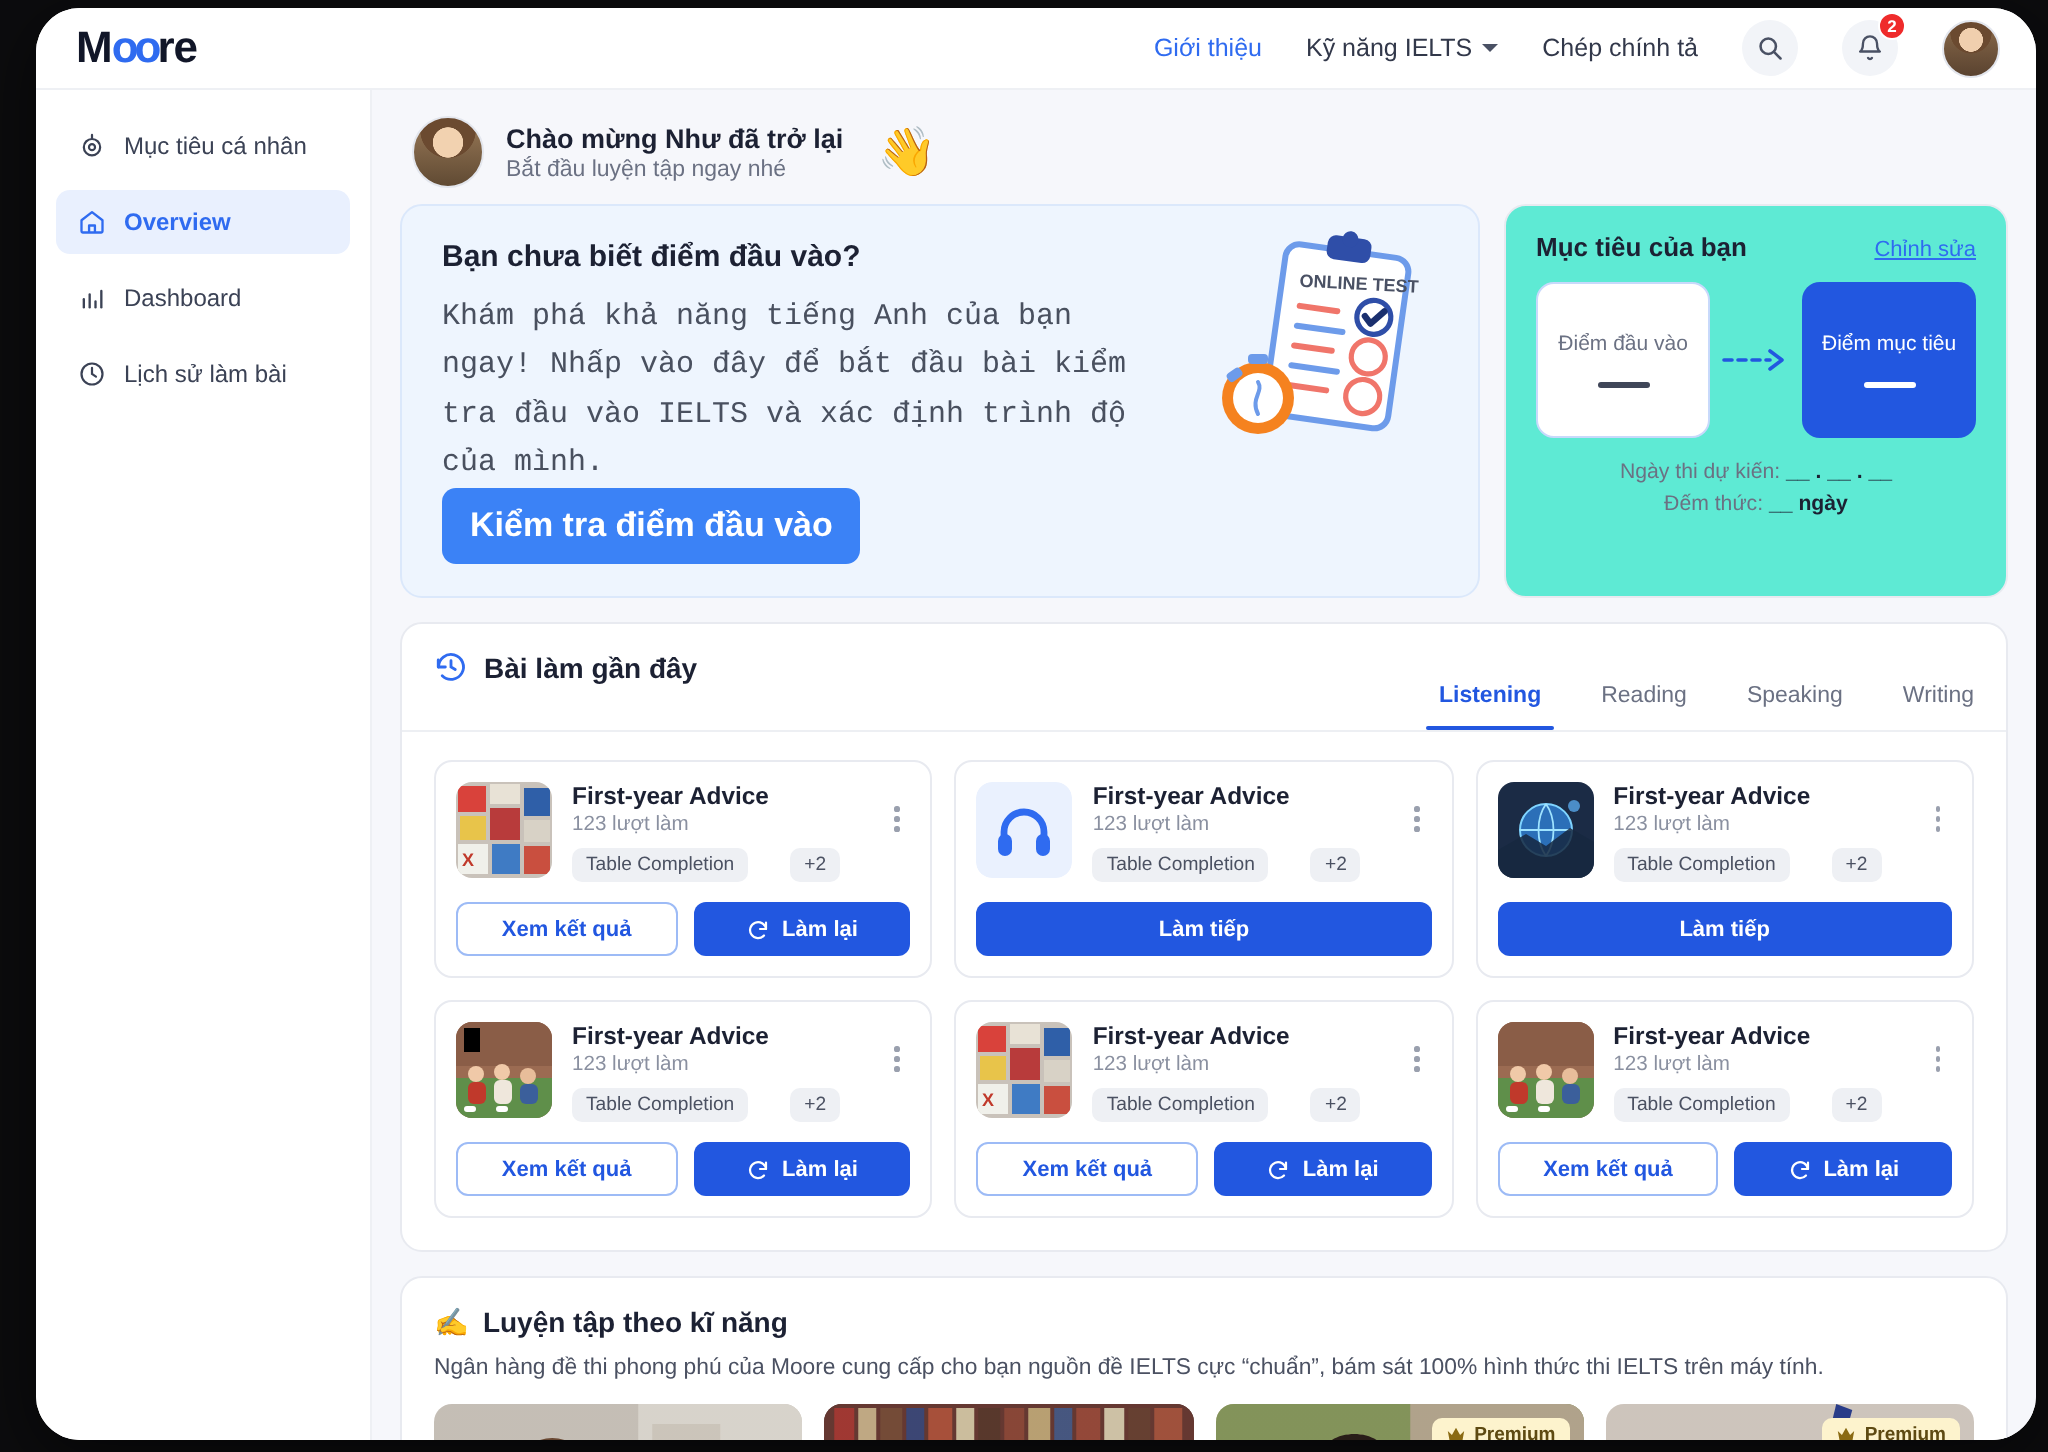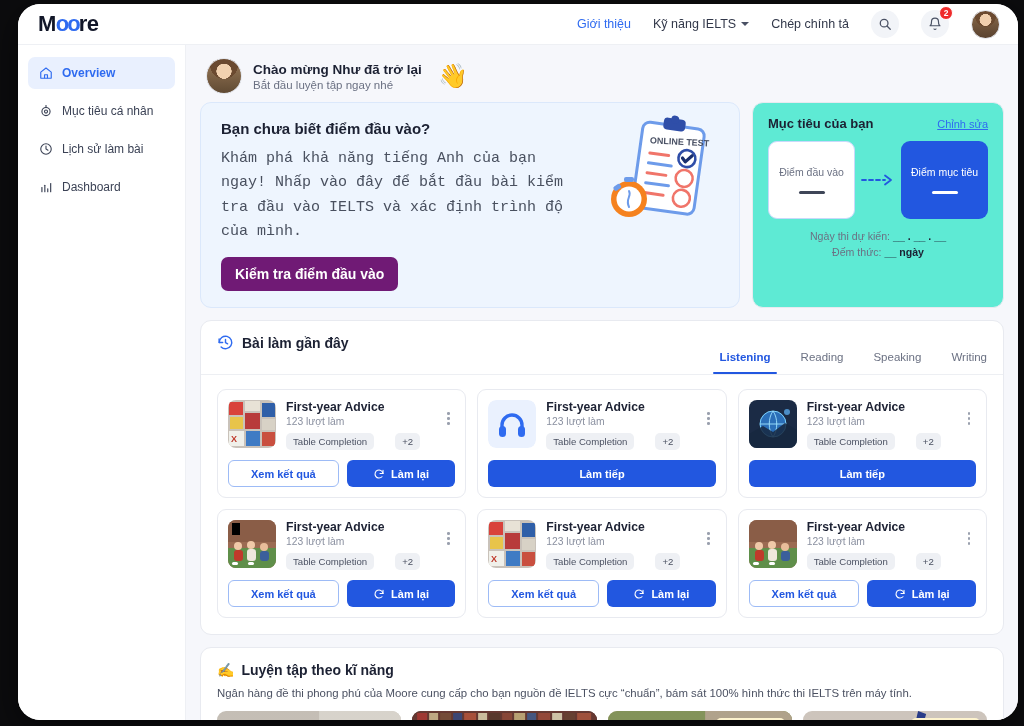--- a/index.html
+++ b/index.html
@@ -83,22 +83,22 @@
   
   .top-row { display: flex; gap: 12px; align-items: stretch; }
   .banner {
     flex: 1; background: #eef5fe; border: 1px solid #dbe8fb; border-radius: 11px;
     padding: 17px 20px 16px 20px; position: relative; overflow: hidden; min-height: 136px;
   }
   .banner h2 { font-size: 15px; font-weight: 700; color: #1c2133; }
   .banner p { font-size: 15px; color: #49505f; line-height: 1.62; margin-top: 10px; max-width: 355px; font-family: Liberation Mono, monospace; }
   .btn-primary {
     display: inline-flex; align-items: center; justify-content: center; gap: 6px;
-    background: #701a75; color: #fff; font-size: 14px; font-weight: 600;
-    border: none; border-radius: 7px; padding: 9px 14px; cursor: pointer; margin-top: 13px;
+    background: #3b82f6; color: #fff; font-size: 17px; font-weight: 600;
+    border: none; border-radius: 7px; padding: 9px 14px; cursor: pointer; 
   }
   .banner-art { position: absolute; right: 14px; top: 8px; width: 120px; height: 122px; }
 
   .goal {
     width: 252px; flex: none; background: #5eead4; border: 1px solid #e8eaf0;
     border-radius: 11px; padding: 13px 15px 12px;
   }
   .goal-head { display: flex; align-items: baseline; justify-content: space-between; }
   .goal-title { font-size: 13px; font-weight: 700; color: #1c2133; }
   .goal-edit { font-size: 11px; color: #2f6bf0; text-decoration: underline; cursor: pointer; }
@@ -191,58 +191,58 @@
         </svg>
         <span class="badge">2</span>
       </div>
       <div class="avatar"></div>
     </div>
   </div>
 
   <div class="body">
 
     <div class="sidebar">
-      <div class="side-item active">
-        <span class="side-icon">
-          <svg width="14" height="14" viewBox="0 0 24 24" fill="none" stroke="#2f6bf0" stroke-width="2" stroke-linejoin="round">
-              <path d="M3 10.5 12 3.5l9 7V20a1 1 0 0 1-1 1H4a1 1 0 0 1-1-1z"></path>
-              <path d="M9.5 21v-6h5v6"></path>
-            </svg>
-        </span>
-        <span>Overview</span>
-      </div>
       <div class="side-item">
         <span class="side-icon">
           <svg width="14" height="14" viewBox="0 0 24 24" fill="none" stroke="#3b4255" stroke-width="1.9">
               <circle cx="12" cy="13" r="7"></circle>
               <circle cx="12" cy="13" r="2.6"></circle>
               <line x1="12" y1="2.5" x2="12" y2="6" stroke-linecap="round"></line>
             </svg>
         </span>
         <span>Mục tiêu cá nhân</span>
       </div>
-      <div class="side-item">
+      <div class="side-item active">
         <span class="side-icon">
-          <svg width="14" height="14" viewBox="0 0 24 24" fill="none" stroke="#3b4255" stroke-width="1.9">
-              <circle cx="12" cy="12" r="9"></circle>
-              <path d="M12 6.8V12l3.4 2.2" stroke-linecap="round"></path>
+          <svg width="14" height="14" viewBox="0 0 24 24" fill="none" stroke="#2f6bf0" stroke-width="2" stroke-linejoin="round">
+              <path d="M3 10.5 12 3.5l9 7V20a1 1 0 0 1-1 1H4a1 1 0 0 1-1-1z"></path>
+              <path d="M9.5 21v-6h5v6"></path>
             </svg>
         </span>
-        <span>Lịch sử làm bài</span>
+        <span>Overview</span>
       </div>
       <div class="side-item">
         <span class="side-icon">
           <svg width="14" height="14" viewBox="0 0 24 24" fill="none" stroke="#3b4255" stroke-width="2" stroke-linecap="round">
               <line x1="5" y1="20" x2="5" y2="13"></line>
               <line x1="10" y1="20" x2="10" y2="9"></line>
               <line x1="15" y1="20" x2="15" y2="15"></line>
               <line x1="20" y1="20" x2="20" y2="6"></line>
             </svg>
         </span>
         <span>Dashboard</span>
+      </div>
+      <div class="side-item">
+        <span class="side-icon">
+          <svg width="14" height="14" viewBox="0 0 24 24" fill="none" stroke="#3b4255" stroke-width="1.9">
+              <circle cx="12" cy="12" r="9"></circle>
+              <path d="M12 6.8V12l3.4 2.2" stroke-linecap="round"></path>
+            </svg>
+        </span>
+        <span>Lịch sử làm bài</span>
       </div>
     </div>
 
     <div class="main">
 
       <div class="greet">
         <div class="greet-av"></div>
         <div>
           <div class="greet-title">Chào mừng Như đã trở lại</div>
           <div class="greet-sub">Bắt đầu luyện tập ngay nhé</div>

